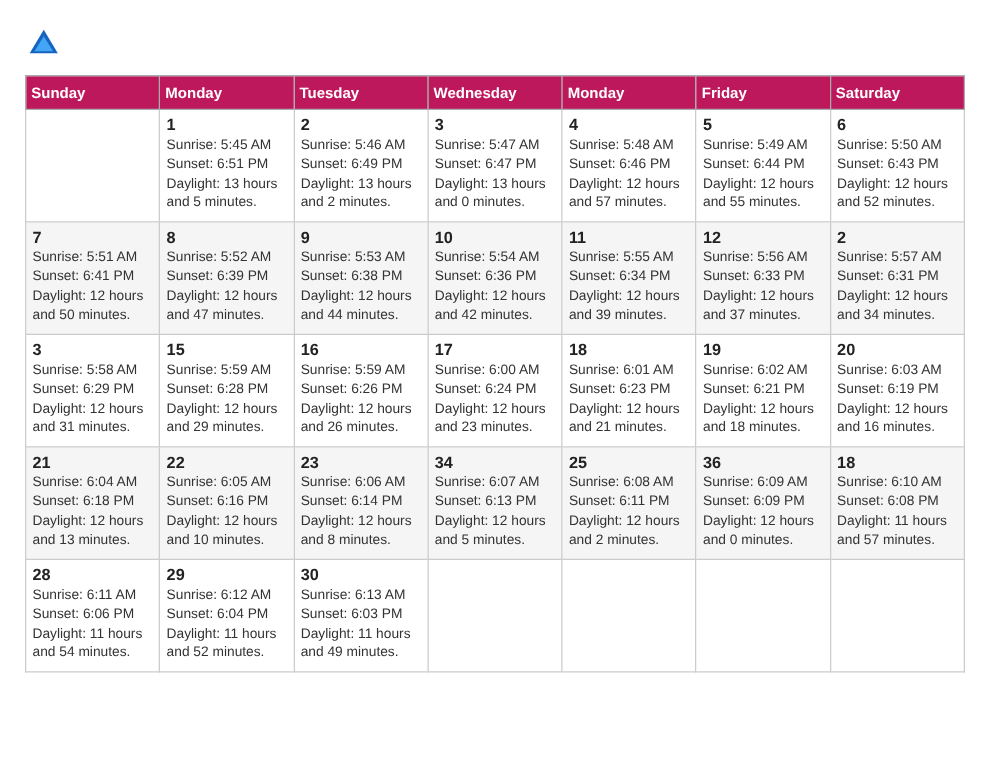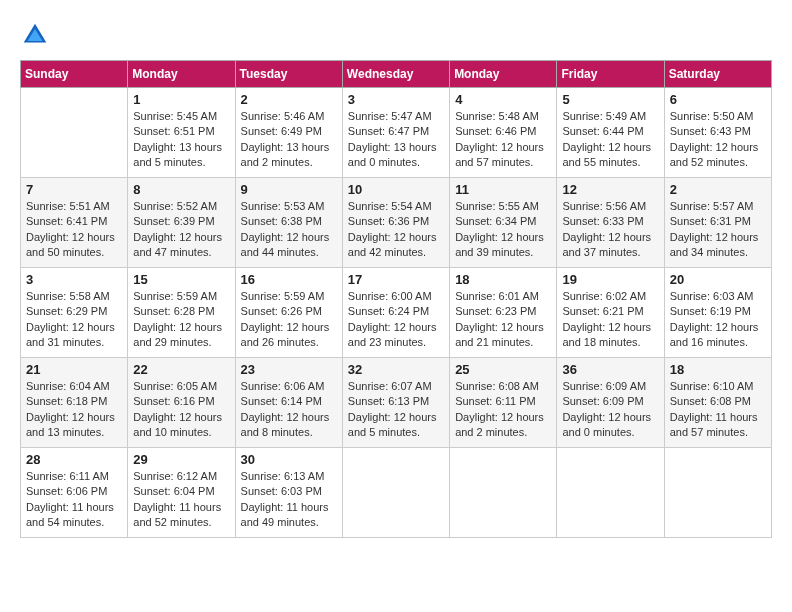--- a/index.html
+++ b/index.html
@@ -257,21 +257,21 @@
           Sunrise: 6:05 AM<br>Sunset: 6:16 PM<br>Daylight: 12 hours and 10 minutes.
         </div>
       </td>
         <td>
         <span class="day-num">23</span>
         <div class="day-info">
           Sunrise: 6:06 AM<br>Sunset: 6:14 PM<br>Daylight: 12 hours and 8 minutes.
         </div>
       </td>
         <td>
-        <span class="day-num">32</span>
+        <span class="day-num">34</span>
         <div class="day-info">
           Sunrise: 6:07 AM<br>Sunset: 6:13 PM<br>Daylight: 12 hours and 5 minutes.
         </div>
       </td>
         <td>
         <span class="day-num">25</span>
         <div class="day-info">
           Sunrise: 6:08 AM<br>Sunset: 6:11 PM<br>Daylight: 12 hours and 2 minutes.
         </div>
       </td>

